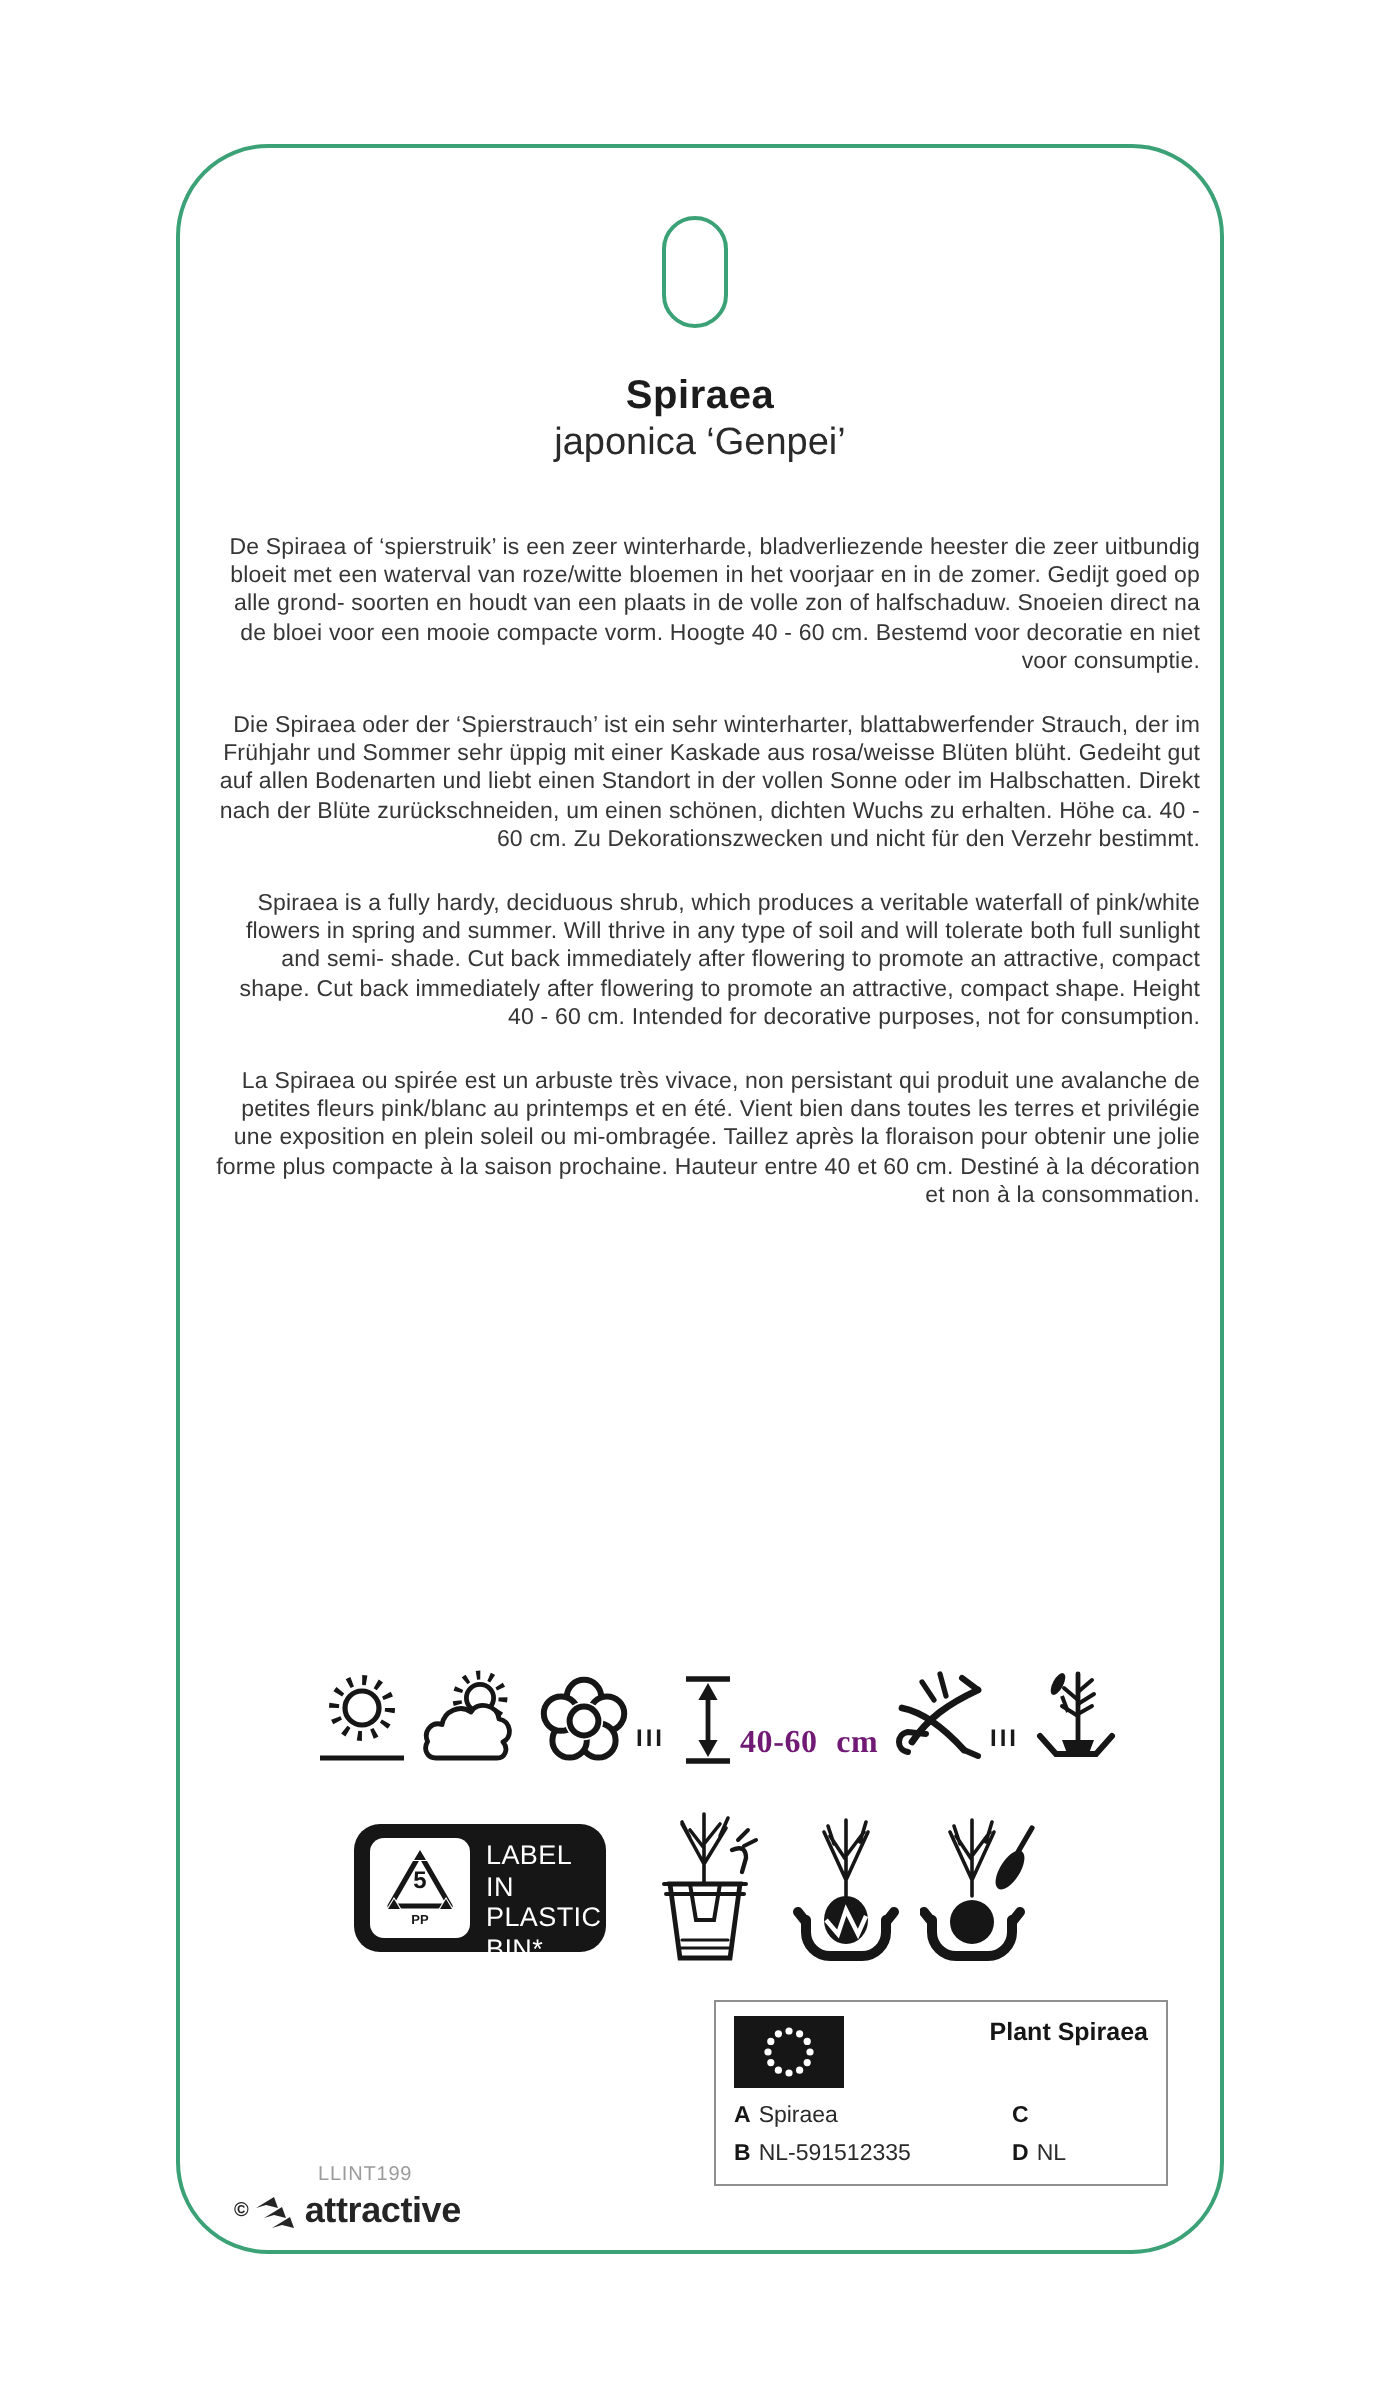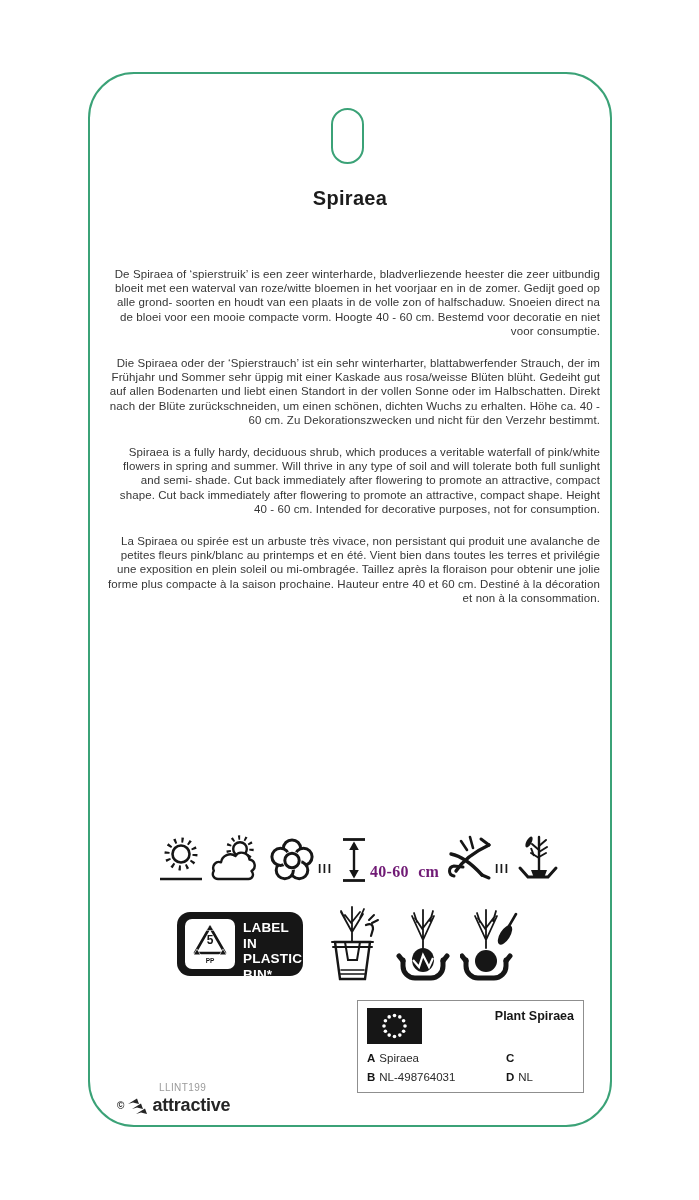--- a/index.html
+++ b/index.html
@@ -29,21 +29,21 @@
     letter-spacing: 1.5px; }
   .height-text { position: absolute; font-size: 16px; font-weight: bold; color: #701a75;
     word-spacing: 5px; letter-spacing: .3px; font-family: Liberation Serif, serif; }
 
   
   .badge { position: absolute; left: 87px; top: 838px; width: 126px; height: 64px;
     background: #161616; border-radius: 13px; }
   .badge-white { position: absolute; left: 8px; top: 7px; width: 50px; height: 50px;
     background: #fff; border-radius: 7px; display: flex; flex-direction: column;
     align-items: center; justify-content: center; }
-  .badge-text { position: absolute; left: 66px; top: 8px; color: #fff; font-weight: bold;
+  .badge-text { position: absolute; left: 66px; top: 8px; color: #fff; font-weight: normal;
     font-size: 13.5px; line-height: 15.5px; letter-spacing: .2px;
     font-stretch: condensed; }
   .pp-label { font-size: 6.5px; font-weight: bold; color: #161616; margin-top: -1px; }
   .tri-wrap { position: relative; width: 36px; height: 34px; }
   .tri-num { position: absolute; left: 0; top: 9px; width: 36px; text-align: center;
     font-size: 12px; font-weight: bold; color: #161616; }
 
   .plant-steps { position: absolute; top: 828px; }
 
   
@@ -66,20 +66,21 @@
 </style>
 </head>
 <body>
 
 <div class="page">
   <div class="card">
 
     <div class="hole"></div>
 
     <div class="title">Spiraea</div>
+    <div class="subtitle">japonica ‘Genpei’</div>
 
     <div class="paragraphs">
       <div class="para">De Spiraea of ‘spierstruik’ is een zeer winterharde, bladverliezende heester die zeer uitbundig bloeit met een waterval van roze/witte bloemen in het voorjaar en in de zomer. Gedijt goed op alle grond- soorten en houdt van een plaats in de volle zon of halfschaduw. Snoeien direct na de bloei voor een mooie compacte vorm. Hoogte 40 - 60 cm. Bestemd voor decoratie en niet voor consumptie.</div>
       <div class="para">Die Spiraea oder der ‘Spierstrauch’ ist ein sehr winterharter, blattabwerfender Strauch, der im Frühjahr und Sommer sehr üppig mit einer Kaskade aus rosa/weisse Blüten blüht. Gedeiht gut auf allen Bodenarten und liebt einen Standort in der vollen Sonne oder im Halbschatten. Direkt nach der Blüte zurückschneiden, um einen schönen, dichten Wuchs zu erhalten. Höhe ca. 40 - 60 cm. Zu Dekorationszwecken und nicht für den Verzehr bestimmt.</div>
       <div class="para">Spiraea is a fully hardy, deciduous shrub, which produces a veritable waterfall of pink/white flowers in spring and summer. Will thrive in any type of soil and will tolerate both full sunlight and semi- shade. Cut back immediately after flowering to promote an attractive, compact shape. Cut back immediately after flowering to promote an attractive, compact shape. Height 40 - 60 cm. Intended for decorative purposes, not for consumption.</div>
       <div class="para">La Spiraea ou spirée est un arbuste très vivace, non persistant qui produit une avalanche de petites fleurs pink/blanc au printemps et en été. Vient bien dans toutes les terres et privilégie une exposition en plein soleil ou mi-ombragée. Taillez après la floraison pour obtenir une jolie forme plus compacte à la saison prochaine. Hauteur entre 40 et 60 cm. Destiné à la décoration et non à la consommation.</div>
     </div>
 
     <div class="care-row">
 
@@ -241,21 +242,21 @@
       </span>
       <span class="pp-title">Plant Spiraea</span>
 
       <span class="pp-field" style="left:9px;top:51px">
         <span class="pp-key">A</span><span>Spiraea</span>
       </span>
       <span class="pp-field" style="left:148px;top:51px">
         <span class="pp-key">C</span><span></span>
       </span>
       <span class="pp-field" style="left:9px;top:70px">
-        <span class="pp-key">B</span><span>NL-498764031</span>
+        <span class="pp-key">B</span><span>NL-591512335</span>
       </span>
       <span class="pp-field" style="left:148px;top:70px">
         <span class="pp-key">D</span><span>NL</span>
       </span>
     </div>
 
     <div class="code">LLINT199</div>
 
     <div class="brand">
       <span class="copy">©</span>

